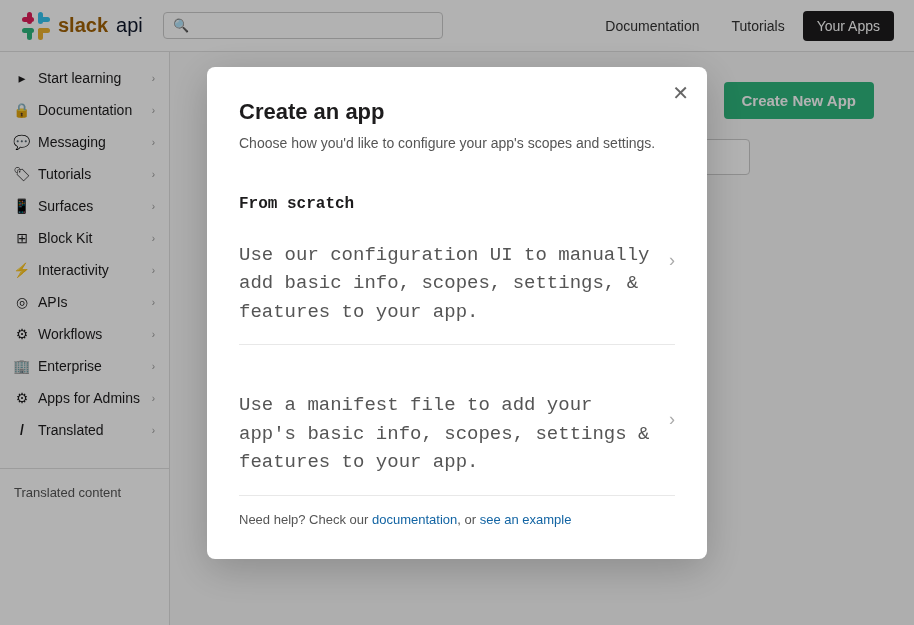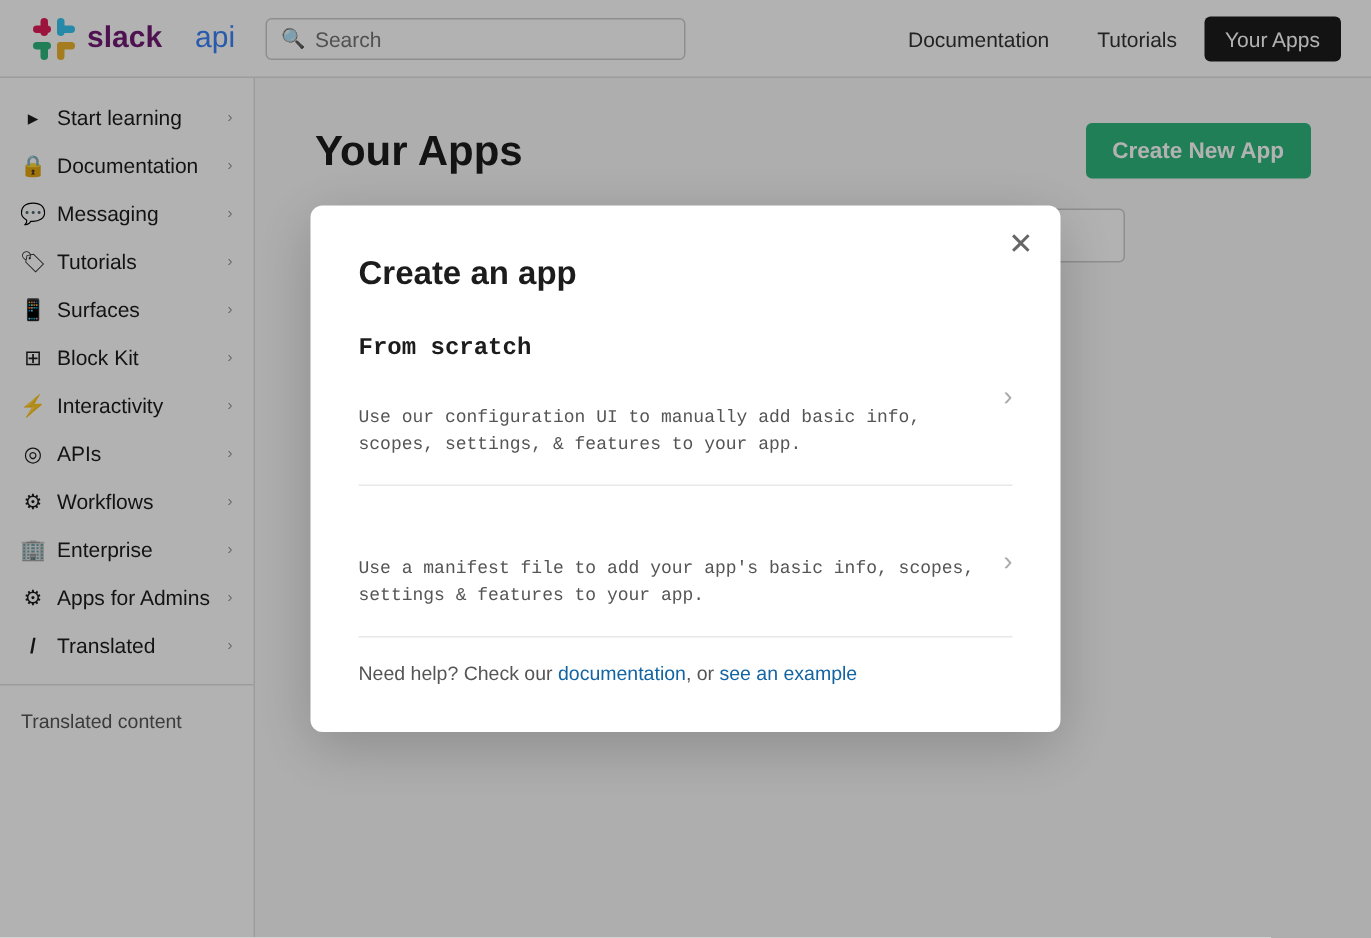--- a/index.html
+++ b/index.html
@@ -77,21 +77,21 @@
       position: absolute; top: 16px; right: 18px;
       background: none; border: none; font-size: 20px; cursor: pointer; color: #666; line-height: 1;
     }
     .modal-option {
       display: flex; align-items: center; justify-content: space-between;
       padding: 18px 0; cursor: pointer; border-bottom: 1px solid #e8e8e8;
     }
     .modal-option:last-of-type { border-bottom: none; }
     .option-content { flex: 1; font-family: Liberation Mono, monospace; }
     .option-title { font-size: 16px; font-weight: 700; margin-bottom: 4px; display: flex; align-items: center; gap: 8px; }
-    .option-desc { font-size: 12px; color: #555; line-height: 1.5; margin-top: 28px; }
+    .option-desc { font-size: 19px; color: #555; line-height: 1.5; margin-top: 28px; }
     .option-arrow { color: #aaa; font-size: 18px; margin-left: 12px; }
     .beta-badge {
       background: #e8e8e8; color: #555; font-size: 10px; font-weight: 700;
       padding: 2px 6px; border-radius: 3px; letter-spacing: 0.5px;
     }
     .modal-footer { margin-top: 16px; font-size: 13px; color: #555; }
     .modal-footer a { color: #1264a3; text-decoration: none; }
   </style>
 </head>
 <body>
@@ -102,27 +102,26 @@
     <svg width="32" height="32" viewBox="0 0 32 32" fill="none" xmlns="http://www.w3.org/2000/svg">
       <rect x="7" y="2" width="5" height="12" rx="2.5" fill="#E01E5A"></rect>
       <rect x="2" y="7" width="12" height="5" rx="2.5" fill="#E01E5A"></rect>
       <rect x="7" y="18" width="5" height="12" rx="2.5" fill="#2EB67D"></rect>
       <rect x="2" y="18" width="12" height="5" rx="2.5" fill="#2EB67D"></rect>
       <rect x="18" y="2" width="5" height="12" rx="2.5" fill="#36C5F0"></rect>
       <rect x="18" y="7" width="12" height="5" rx="2.5" fill="#36C5F0"></rect>
       <rect x="18" y="18" width="5" height="12" rx="2.5" fill="#ECB22E"></rect>
       <rect x="18" y="18" width="12" height="5" rx="2.5" fill="#ECB22E"></rect>
     </svg>
-    <span style="font-size:20px;font-weight:600;color:#701a75;">slack</span>
-    <span style="font-size:20px;font-weight:300;color:#3b82f6;margin-left:16px;">api</span>
+    <span style="font-size:20px;font-weight:600;color:#a16207;">slack</span>
+    <span style="font-size:20px;font-weight:300;color:#0f172a;margin-left:2px;">api</span>
   </div>
 
   <div class="search-bar">
     <span class="search-icon-small">🔍</span>
-    <input type="text" placeholder="Search" style="">
   </div>
 
   <div class="nav-links">
     <span class="nav-link">Documentation</span>
     <span class="nav-link">Tutorials</span>
     <span class="nav-link-active">Your Apps</span>
   </div>
 </nav>
 
 <div class="main-layout">
@@ -205,41 +204,42 @@
       </div>
       <span class="sidebar-chevron">›</span>
     </div>
     <div class="sidebar-item">
       <div class="sidebar-item-inner">
         <span class="sidebar-icon" style="font-weight:700;">/</span>
         <span>Translated</span>
       </div>
       <span class="sidebar-chevron">›</span>
     </div>
-    <div style="border-top:1px solid #e0e0e0; margin-top: 10px; padding-top: 8px;">
+    <div style="border-top:1px solid #e0e0e0; margin-top: 22px; padding-top: 8px;">
       <div class="sidebar-bottom-item">Translated content</div>
     </div>
   </aside>
 
   <main class="content">
     <div class="content-header">
       <h1 class="page-title">Your Apps</h1>
       <button class="create-btn">Create New App</button>
     </div>
     <div class="filter-input-wrap">
       <span class="filter-icon">🔍</span>
       <input class="filter-input" type="text" placeholder="Filter apps by name or workspace" style="">
     </div>
   </main>
 </div>
 
 <div class="overlay">
   <div class="modal">
     <button class="modal-close">✕</button>
     <h2 class="modal-title">Create an app</h2>
+    <p class="modal-subtitle">Choose how you'd like to configure your app's scopes and settings.</p>
 
     <div class="modal-option">
       <div class="option-content">
         <div class="option-title">From scratch</div>
         <div class="option-desc">Use our configuration UI to manually add basic info, scopes, settings, &amp; features to your app.</div>
       </div>
       <span class="option-arrow">›</span>
     </div>
 
     <div class="modal-option">

